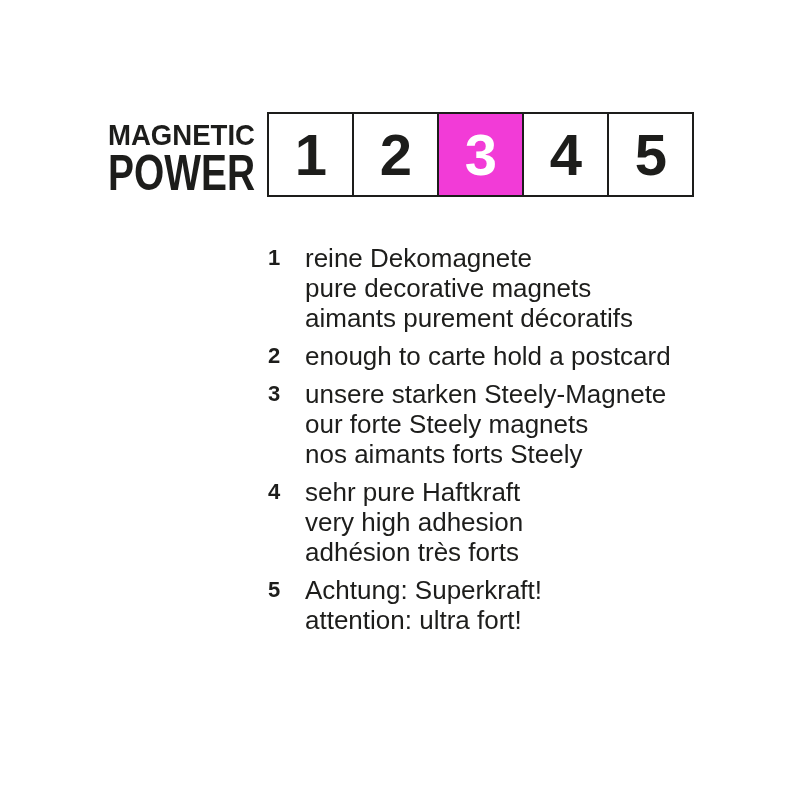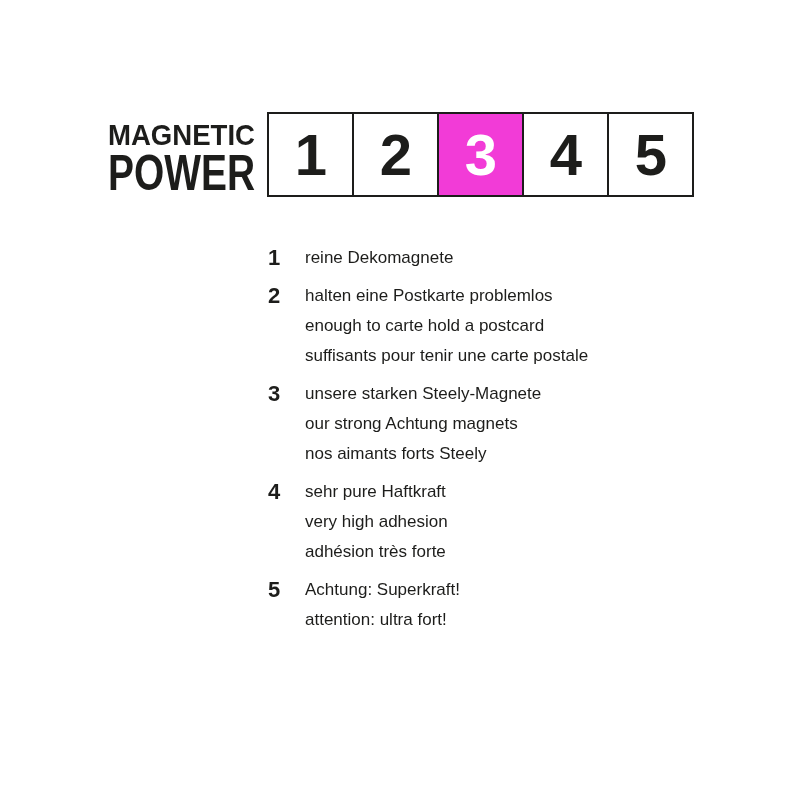--- a/index.html
+++ b/index.html
@@ -71,21 +71,21 @@
     margin-bottom: 8px;
   }
   .legend-num {
     width: 37px;
     flex: 0 0 37px;
     font-size: 22px;
     font-weight: 700;
     line-height: 30px;
   }
   .legend-lines {
-    font-size: 17px;
+    font-size: 26px;
     line-height: 30px;
   }
 </style>
 </head>
 <body>
 
 <div class="page">
 
   <div>
     <svg class="title-svg" width="170" height="90" viewBox="0 0 170 90">
@@ -111,47 +111,47 @@
       </div>
     </div>
   </div>
 
   <div class="legend">
 
     <div class="legend-item">
       <div class="legend-num">1</div>
       <div class="legend-lines">
         <div>reine Dekomagnete</div>
+        <div>pure decorative magnets</div>
+        <div>aimants purement décoratifs</div>
       </div>
     </div>
 
     <div class="legend-item">
       <div class="legend-num">2</div>
       <div class="legend-lines">
-        <div>halten eine Postkarte problemlos</div>
         <div>enough to carte hold a postcard</div>
-        <div>suffisants pour tenir une carte postale</div>
       </div>
     </div>
 
     <div class="legend-item">
       <div class="legend-num">3</div>
       <div class="legend-lines">
         <div>unsere starken Steely-Magnete</div>
-        <div>our strong Achtung magnets</div>
+        <div>our forte Steely magnets</div>
         <div>nos aimants forts Steely</div>
       </div>
     </div>
 
     <div class="legend-item">
       <div class="legend-num">4</div>
       <div class="legend-lines">
         <div>sehr pure Haftkraft</div>
         <div>very high adhesion</div>
-        <div>adhésion très forte</div>
+        <div>adhésion très forts</div>
       </div>
     </div>
 
     <div class="legend-item">
       <div class="legend-num">5</div>
       <div class="legend-lines">
         <div>Achtung: Superkraft!</div>
         <div>attention: ultra fort!</div>
       </div>
     </div>

